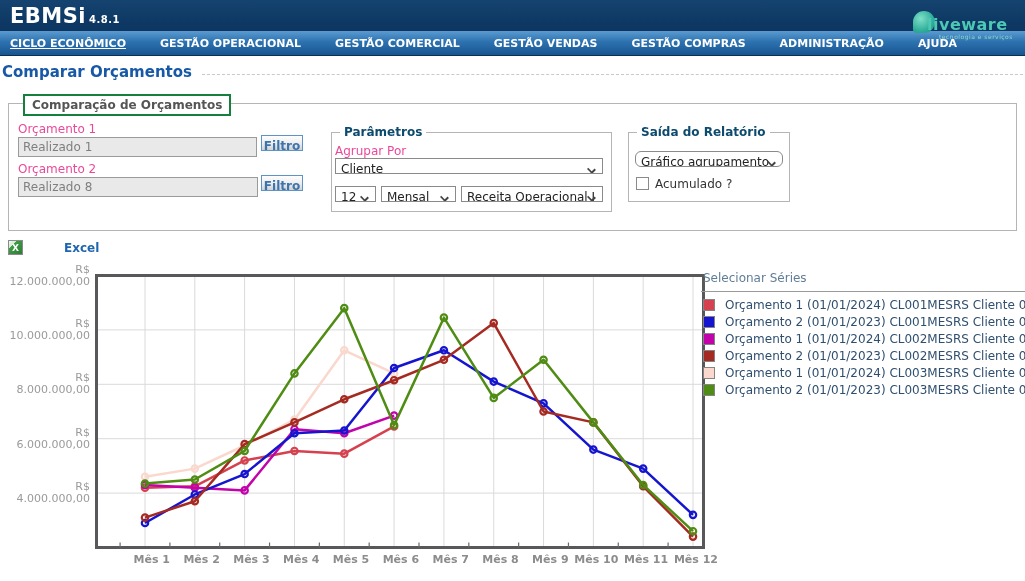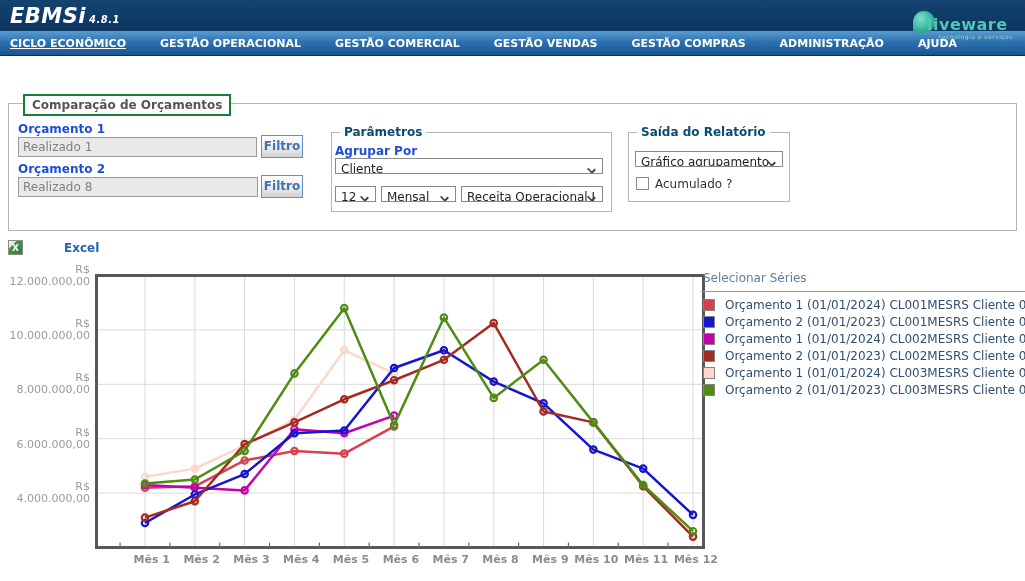--- a/index.html
+++ b/index.html
@@ -6,21 +6,21 @@
   html,body { background:#fff; }
   #app {
     position:relative; width:1025px; height:581px; overflow:hidden;
     background:#fff; font-family:"DejaVu Sans", sans-serif; color:#222;
   }
   
   .hdr-top {
     position:absolute; left:0; top:0; width:1025px; height:31px;
     background:linear-gradient(180deg,#15436f 0%,#0f3a66 60%,#0d3560 100%);
   }
-  .brand { position:absolute; left:10px; top:4px; color:#fff; font-style:italic; font-weight:bold; font-size:21px; letter-spacing:0.5px; }
+  .brand { position:absolute; left:10px; top:4px; color:#fff; font-weight:bold; font-size:21px; letter-spacing:0.5px; }
   .brand .ver { font-size:10px; margin-left:3px; }
   .hdr-nav {
     position:absolute; left:0; top:31px; width:1025px; height:25px;
     background:linear-gradient(180deg,#5a9bd0 0%,#2d72b0 45%,#185590 100%);
     border-bottom:1px solid #0a2f55;
     display:flex; align-items:center; gap:34px; padding-left:10px;
   }
   .nav-item { color:#fff; font-size:11px; font-weight:bold; cursor:pointer; white-space:nowrap; }
   .nav-item.active { text-decoration:underline; }
   .lw-logo { position:absolute; right:12px; top:9px; width:100px; height:40px; }
@@ -32,24 +32,24 @@
   .page-title-row { position:absolute; left:2px; top:63px; width:1021px; display:flex; align-items:center; gap:10px; }
   .page-title { color:#1759a6; font-size:15px; font-weight:bold; white-space:nowrap; }
   .title-divider { flex:1; border-top:1px dashed #c9c9c9; margin-top:4px; }
   
   .fs { position:absolute; border:1px solid #b5b5b5; background:#fff; }
   .fs-main { left:8px; top:103px; width:1009px; height:128px; }
   .fs-legend { position:absolute; top:-10px; left:14px; background:#fff; border:2px solid #15803d;
     padding:2px 7px; font-size:12px; font-weight:bold; color:#555; white-space:nowrap; }
   .fs-sub-legend { position:absolute; top:-8px; left:8px; background:#fff; padding:0 4px;
     font-size:12px; font-weight:bold; color:#0c4a6e; white-space:nowrap; }
-  .fld-label { position:absolute; font-size:12px; font-weight:bold; color:#1d4ed8; white-space:nowrap; }
+  .fld-label { position:absolute; font-size:12px; font-weight:normal; color:#ec4899; white-space:nowrap; }
   .txt-input { position:absolute; height:20px; background:#e9e9e9; border:1px solid #9a9a9a;
     color:#7f7f7f; font-size:12px; line-height:18px; padding:0 4px; overflow:hidden; white-space:nowrap; }
-  .btn-filtro { position:absolute; width:42px; height:23px; border:1px solid #5e93c8;
+  .btn-filtro { position:absolute; width:42px; height:16px; border:1px solid #5e93c8;
     background:linear-gradient(180deg,#fefefe 0%,#ececec 55%,#d2d2d2 100%);
     color:#3b74ae; font-size:12px; font-weight:bold; text-align:center; line-height:21px; cursor:pointer; }
   .sel { position:absolute; height:16px; background:#fff; border:1px solid #8a8a8a;
     font-size:12px; color:#222; line-height:20px; padding:0 18px 0 5px; overflow:hidden;
     white-space:nowrap; cursor:pointer; }
   .sel .chev { position:absolute; right:7px; top:7px; width:7px; height:7px;
     border-right:2px solid #444; border-bottom:2px solid #444; transform:rotate(45deg) scale(1,0.8); }
   .chk-box { position:absolute; width:13px; height:13px; border:1px solid #8a8a8a; background:#fff; cursor:pointer; }
   .chk-label { position:absolute; font-size:12px; color:#333; white-space:nowrap; }
   
@@ -89,20 +89,24 @@
       <span class="nav-item">GESTÃO COMPRAS</span>
       <span class="nav-item">ADMINISTRAÇÃO</span>
       <span class="nav-item">AJUDA</span>
     </div>
   <div class="lw-logo">
     <div class="lw-blob"></div>
     <div class="lw-word">liveware</div>
     <div class="lw-tag">tecnologia e serviços</div>
   </div>
 
+  <div class="page-title-row">
+    <div class="page-title">Comparar Orçamentos</div>
+    <div class="title-divider"></div>
+  </div>
 
   <div class="fs fs-main">
     <div class="fs-legend">Comparação de Orçamentos</div>
   </div>
 
   <div class="fld-label" style="left:18px; top:122px;">Orçamento 1</div>
   <div class="txt-input" style="left:18px; top:137px; width:239px;">Realizado 1</div>
   <div class="btn-filtro" style="left:261px; top:135px;">Filtro</div>
 
   <div class="fld-label" style="left:18px; top:162px;">Orçamento 2</div>
@@ -126,21 +130,21 @@
     <span class="chev"></span>
   </div>
   <div class="sel" style="left:461px; top:186px; width:142px;">
     <span>Receita Operacional I</span>
     <span class="chev"></span>
   </div>
 
   <div class="fs" style="left:628px; top:132px; width:162px; height:70px;">
     <div class="fs-sub-legend">Saída do Relatório</div>
   </div>
-  <div class="sel" style="left:635px; top:151px; width:148px;">
+  <div class="sel" style="left:635px; top:151px; width:148px;border-radius:6px;">
     <span>Gráfico agrupamento</span>
     <span class="chev"></span>
   </div>
   <div class="chk-box" style="left:636px; top:177px;"></div>
   <div class="chk-label" style="left:655px; top:177px;">Acumulado ?</div>
 
   <div class="excel-row">
     <div class="excel-icon">X</div>
     <div class="excel-label">Excel</div>
   </div>

